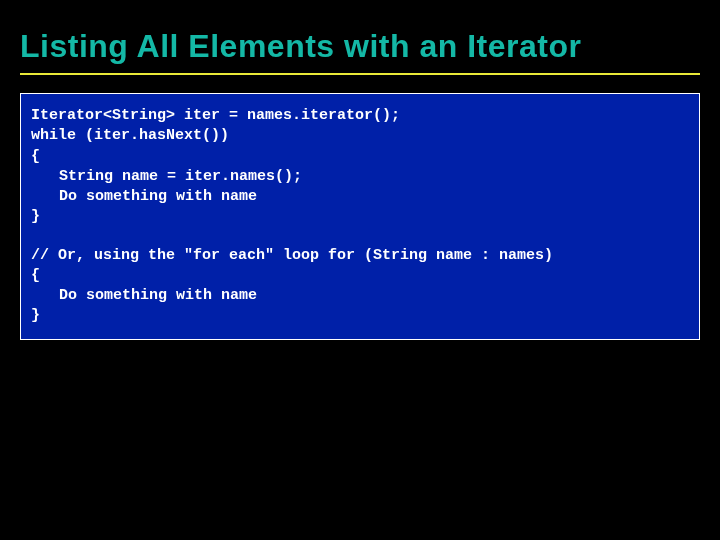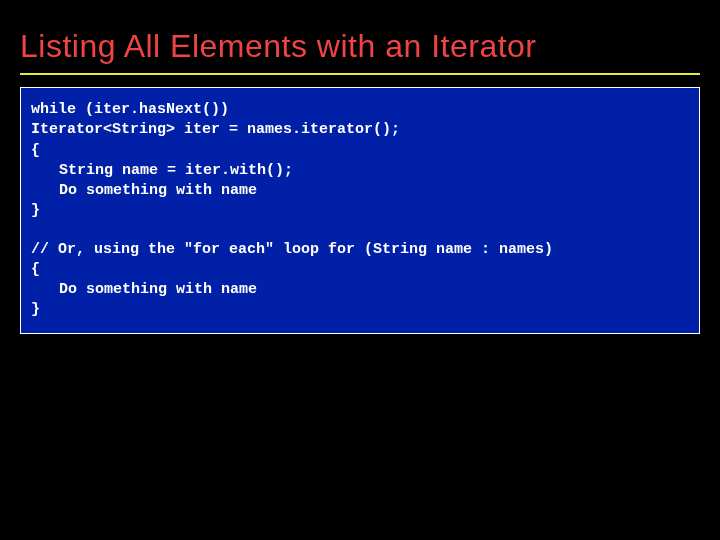--- a/index.html
+++ b/index.html
@@ -13,26 +13,26 @@
     background: #000000;
     font-family: Arial, Helvetica, sans-serif;
     overflow: hidden;
   }
   .slide {
     width: 100%;
     height: 100%;
     padding: 28px 20px 20px 20px;
   }
   .title {
-    color: #ef4444;
+    color: #14b8a6;
     font-size: 32px;
-    font-weight: normal;
+    font-weight: bold;
     padding-bottom: 8px;
     border-bottom: 2px solid #e8e838;
-    margin-bottom: 12px;
+    margin-bottom: 18px;
     letter-spacing: 0.5px;
   }
   .code-box {
     background: #0020a8;
     border: 1px solid #ffffff;
     padding: 12px 10px;
     color: #ffffff;
     font-family: "Courier New", Courier, monospace;
     font-size: 15px;
     line-height: 1.35;
@@ -50,24 +50,24 @@
     height: 18px;
   }
 </style>
 </head>
 <body>
 
 <div class="slide">
   <div class="title">Listing All Elements with an Iterator</div>
 
   <div class="code-box">
+    <div class="code-line">Iterator&lt;String&gt; iter = names.iterator();</div>
     <div class="code-line">while (iter.hasNext())</div>
-    <div class="code-line">Iterator&lt;String&gt; iter = names.iterator();</div>
     <div class="code-line">{</div>
-    <div class="code-line indent">String name = iter.with();</div>
+    <div class="code-line indent">String name = iter.names();</div>
     <div class="code-line indent"><span class="italic">Do something with</span><span> name</span></div>
     <div class="code-line">}</div>
     <div class="spacer-line"></div>
     <div class="code-line">// Or, using the "for each" loop for (String name : names)</div>
     <div class="code-line">{</div>
     <div class="code-line indent"><span class="italic">Do something with</span><span> name</span></div>
     <div class="code-line">}</div>
   </div>
 </div>
 

